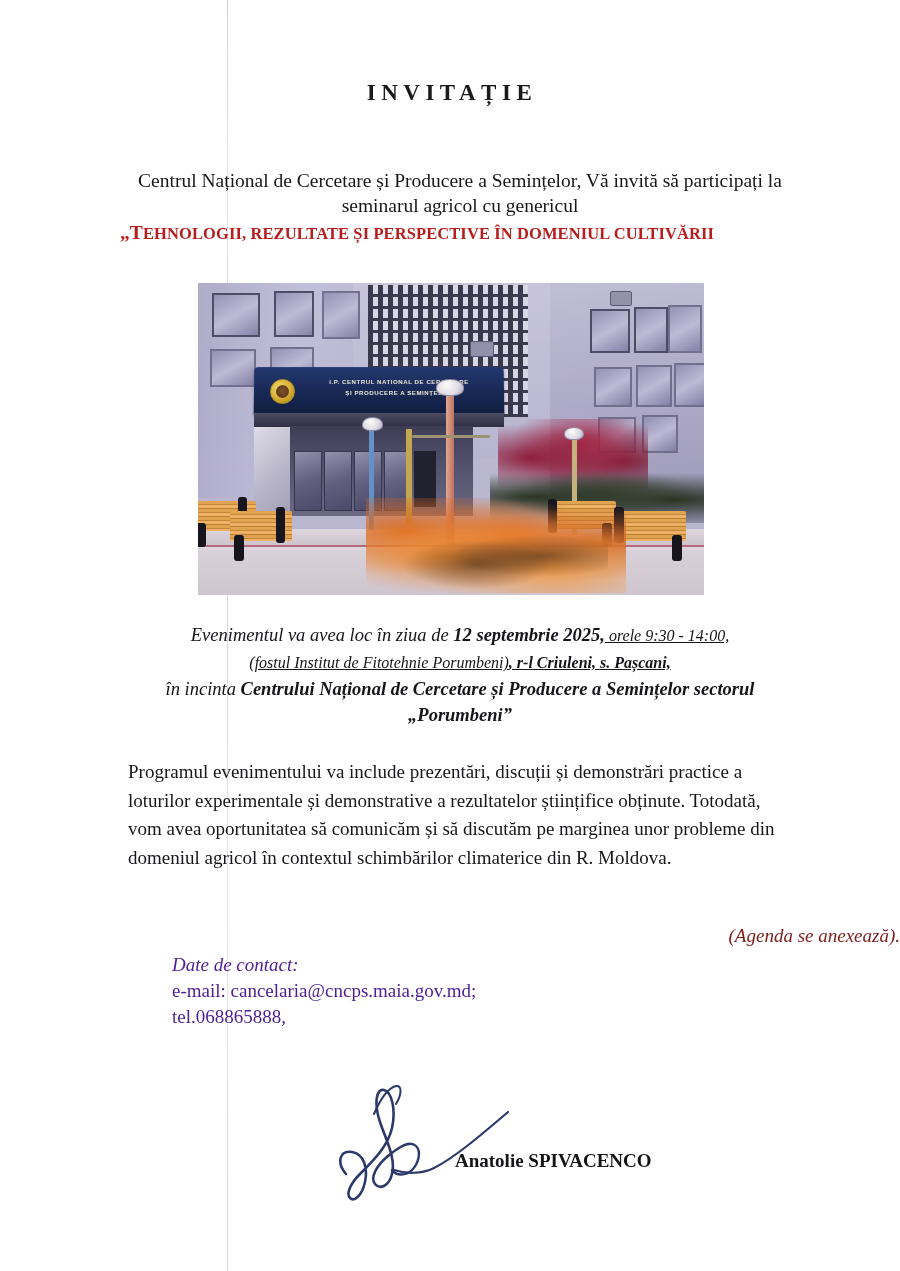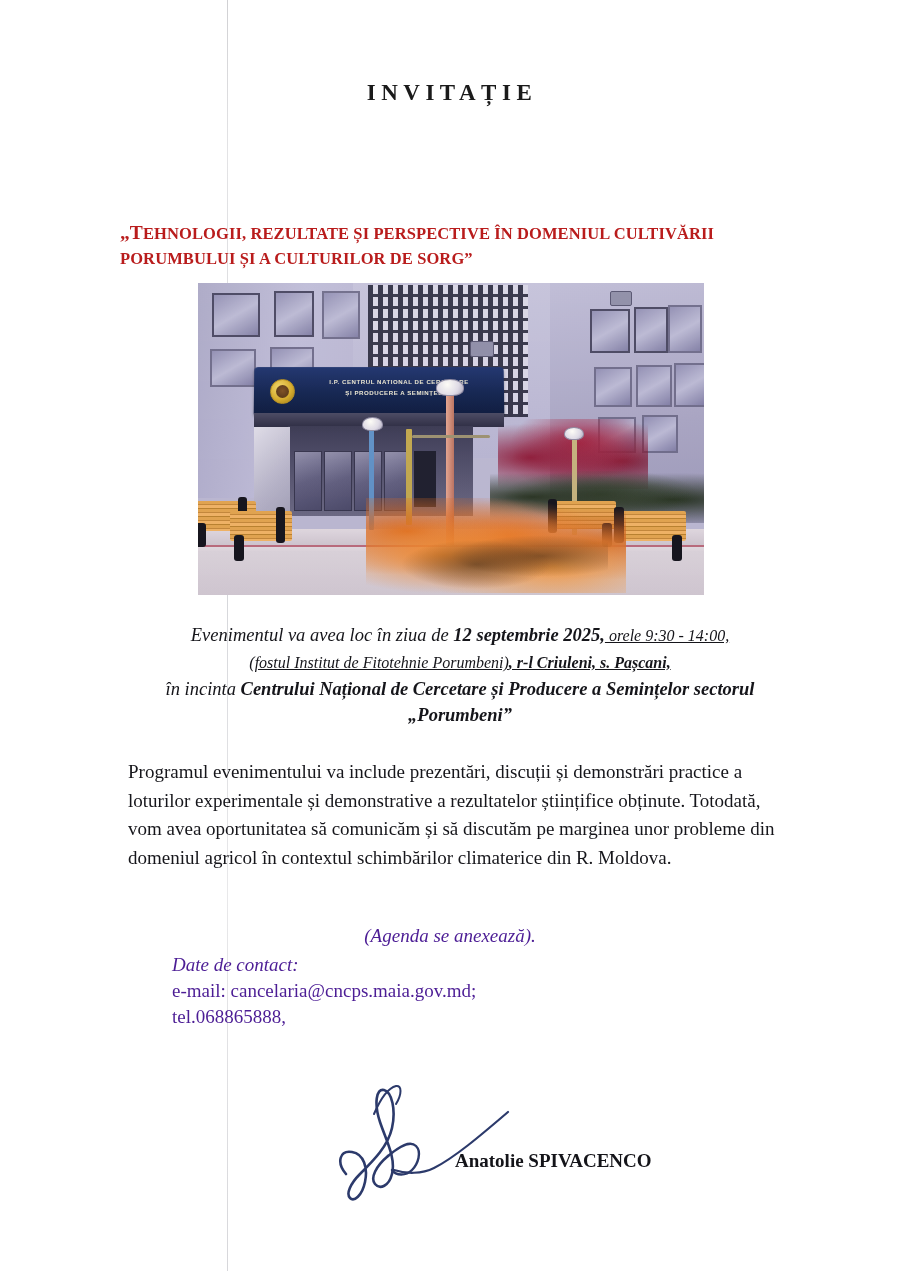--- a/index.html
+++ b/index.html
@@ -254,24 +254,24 @@
     top: 758px;
     text-align: left;
     font-size: 19px;
     line-height: 28.5px;
     color: #16161b;
   }
   .agenda {
     position: absolute;
     left: 0; right: 0;
     top: 925px;
-    text-align: center;
+    text-align: right;
     font-style: italic;
     font-size: 19px;
-    color: #4c1d95;
+    color: #7f1d1d;
   }
   .contact {
     position: absolute;
     left: 172px;
     top: 952px;
     font-size: 19px;
     line-height: 26px;
     color: #4c1d95;
   }
   .contact .lead { font-style: italic; }
@@ -306,24 +306,27 @@
 </style>
 </head>
 <body>
 
 <div class="page">
 
   <div class="fold-line"></div>
 
   <div class="doc-title">INVITAȚIE</div>
 
+  <div class="intro">
+    <div>Centrul Național de Cercetare și Producere a Semințelor, Vă invită  să participați la</div>
+    <div>seminarul agricol cu genericul</div>
+  </div>
 
   <div class="seminar-title">
     <div><span class="cap">„</span><span class="cap">T</span><span>EHNOLOGII, REZULTATE ȘI PERSPECTIVE ÎN DOMENIUL CULTIVĂRII</span></div>
-    <div>PORUMBULUI ȘI A CULTURILOR DE SORG”</div>
   </div>
 
   <div class="photo">
 
     <div class="layer bldg-left"></div>
     <div class="layer bldg-mid"></div>
     <div class="layer bldg-right"></div>
     <div class="layer screen"></div>
 
     <div class="layer win" style="left:14px;top:10px;width:44px;height:40px;"></div>

